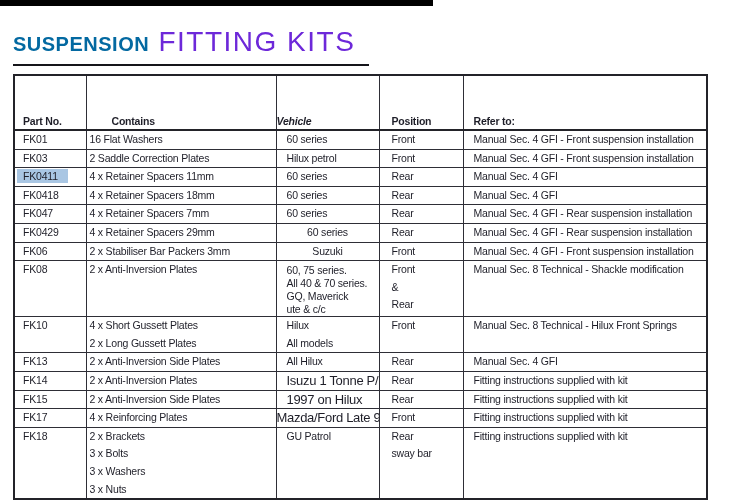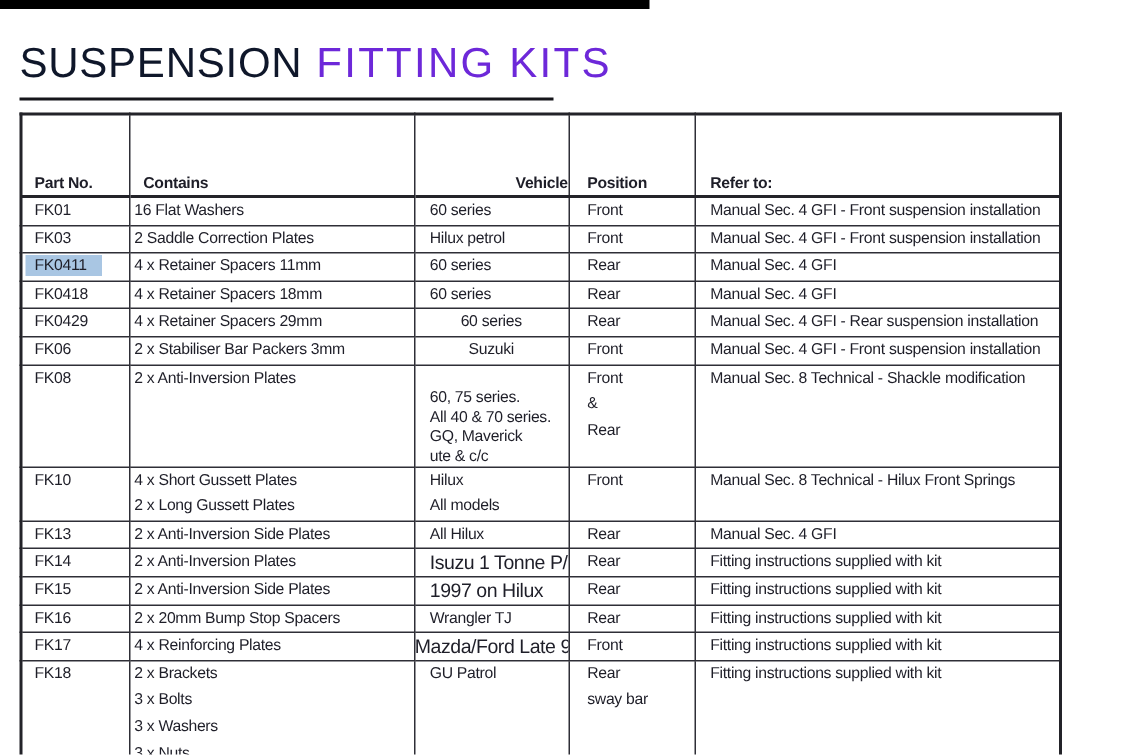--- a/index.html
+++ b/index.html
@@ -4,21 +4,21 @@
 <style>
   html,body{margin:0;padding:0;}
   body{
     width:755px;height:503px;overflow:hidden;background:#ffffff;
     font-family:"Liberation Sans","DejaVu Sans",sans-serif;
     color:#1e1e28;position:relative;
   }
   .topbar{width:433px;height:6px;background:#000000;}
   .title{margin:21px 0 0 13px;white-space:nowrap;line-height:30px;}
   .title .t-bold{
-    font-size:28px;font-weight:400;letter-spacing:.5px;color:#0f172a;
+    font-size:20px;font-weight:700;letter-spacing:.5px;color:#0369a1;
   }
   .title .t-light{
     font-size:28px;font-weight:400;letter-spacing:1.5px;color:#6d28d9;
   }
   .title-rule{margin:3px 0 0 13px;width:356px;height:2px;background:#15151a;}
   table.kits{
     margin:8px 0 0 13px;border-collapse:collapse;table-layout:fixed;
     width:693px;
   }
   col.c1{width:72px}col.c2{width:190px}col.c3{width:103px}col.c4{width:84px}col.c5{width:244px}
@@ -26,31 +26,31 @@
     border:1.5px solid #2e2e36;vertical-align:top;padding:0;
     font-size:10.5px;letter-spacing:-0.2px;text-align:left;
   }
   table.kits{border:2px solid #232329;}
   tr.hdr th{border-bottom:2px solid #232329;font-weight:bold;}
   .line{line-height:17.6px;white-space:nowrap;overflow:hidden;}
   tr.hdr .line{line-height:15px;padding-top:1px;margin-top:37px;}
   td.part .line{padding-left:8px;}
   th.part .line{padding-left:8px;}
   td.contains .line{padding-left:3px;}
-  th.contains .line{padding-left:9px;}
+  th.contains .line{padding-left:25px;}
   td.vehicle .line{padding-left:10px;}
-  th.vehicle .line{padding-left:0;text-align:right;}
+  th.vehicle .line{padding-left:0;text-align:left;font-style:italic;}
   td.vehicle.vc .line{padding-left:0;text-align:center;}
   td.position .line{padding-left:12px;}
   th.position .line{padding-left:12px;}
   td.refer .line{padding-left:10px;}
   th.refer .line{padding-left:10px;}
   td.vehicle .cond{font-size:13px;letter-spacing:-0.3px;}
   tr.row-fk08 td.vehicle .line{line-height:13px;}
-  tr.row-fk08 td.vehicle{padding-top:15px;}
+  tr.row-fk08 td.vehicle{padding-top:3px;}
   .hl{
     background:#a9c6e3;
     padding:1px 10px 1px 6px;margin-left:-6px;
   }
 </style>
 </head>
 <body>
 
 <div class="topbar"></div>
 
@@ -150,20 +150,37 @@
         </td>
         <td class="position">
           <div class="line">Rear</div>
         </td>
         <td class="refer">
           <div class="line">Manual Sec. 4 GFI</div>
         </td>
       </tr>
       <tr>
         <td class="part">
+          <div class="line">FK047</div>
+        </td>
+        <td class="contains">
+          <div class="line">4 x Retainer Spacers 7mm</div>
+        </td>
+        <td class="vehicle">
+          <div class="line">60 series</div>
+        </td>
+        <td class="position">
+          <div class="line">Rear</div>
+        </td>
+        <td class="refer">
+          <div class="line">Manual Sec. 4 GFI - Rear suspension installation</div>
+        </td>
+      </tr>
+      <tr>
+        <td class="part">
           <div class="line">FK0429</div>
         </td>
         <td class="contains">
           <div class="line">4 x Retainer Spacers 29mm</div>
         </td>
         <td class="vehicle vc">
           <div class="line">60 series</div>
         </td>
         <td class="position">
           <div class="line">Rear</div>
@@ -276,37 +293,20 @@
         </td>
         <td class="position">
           <div class="line">Rear</div>
         </td>
         <td class="refer">
           <div class="line">Fitting instructions supplied with kit</div>
         </td>
       </tr>
       <tr>
         <td class="part">
-          <div class="line">FK16</div>
-        </td>
-        <td class="contains">
-          <div class="line">2 x 20mm Bump Stop Spacers</div>
-        </td>
-        <td class="vehicle">
-          <div class="line">Wrangler TJ</div>
-        </td>
-        <td class="position">
-          <div class="line">Rear</div>
-        </td>
-        <td class="refer">
-          <div class="line">Fitting instructions supplied with kit</div>
-        </td>
-      </tr>
-      <tr>
-        <td class="part">
           <div class="line">FK17</div>
         </td>
         <td class="contains">
           <div class="line">4 x Reinforcing Plates</div>
         </td>
         <td class="vehicle vc">
           <div class="line cond">Mazda/Ford Late 96 on</div>
         </td>
         <td class="position">
           <div class="line">Front</div>

